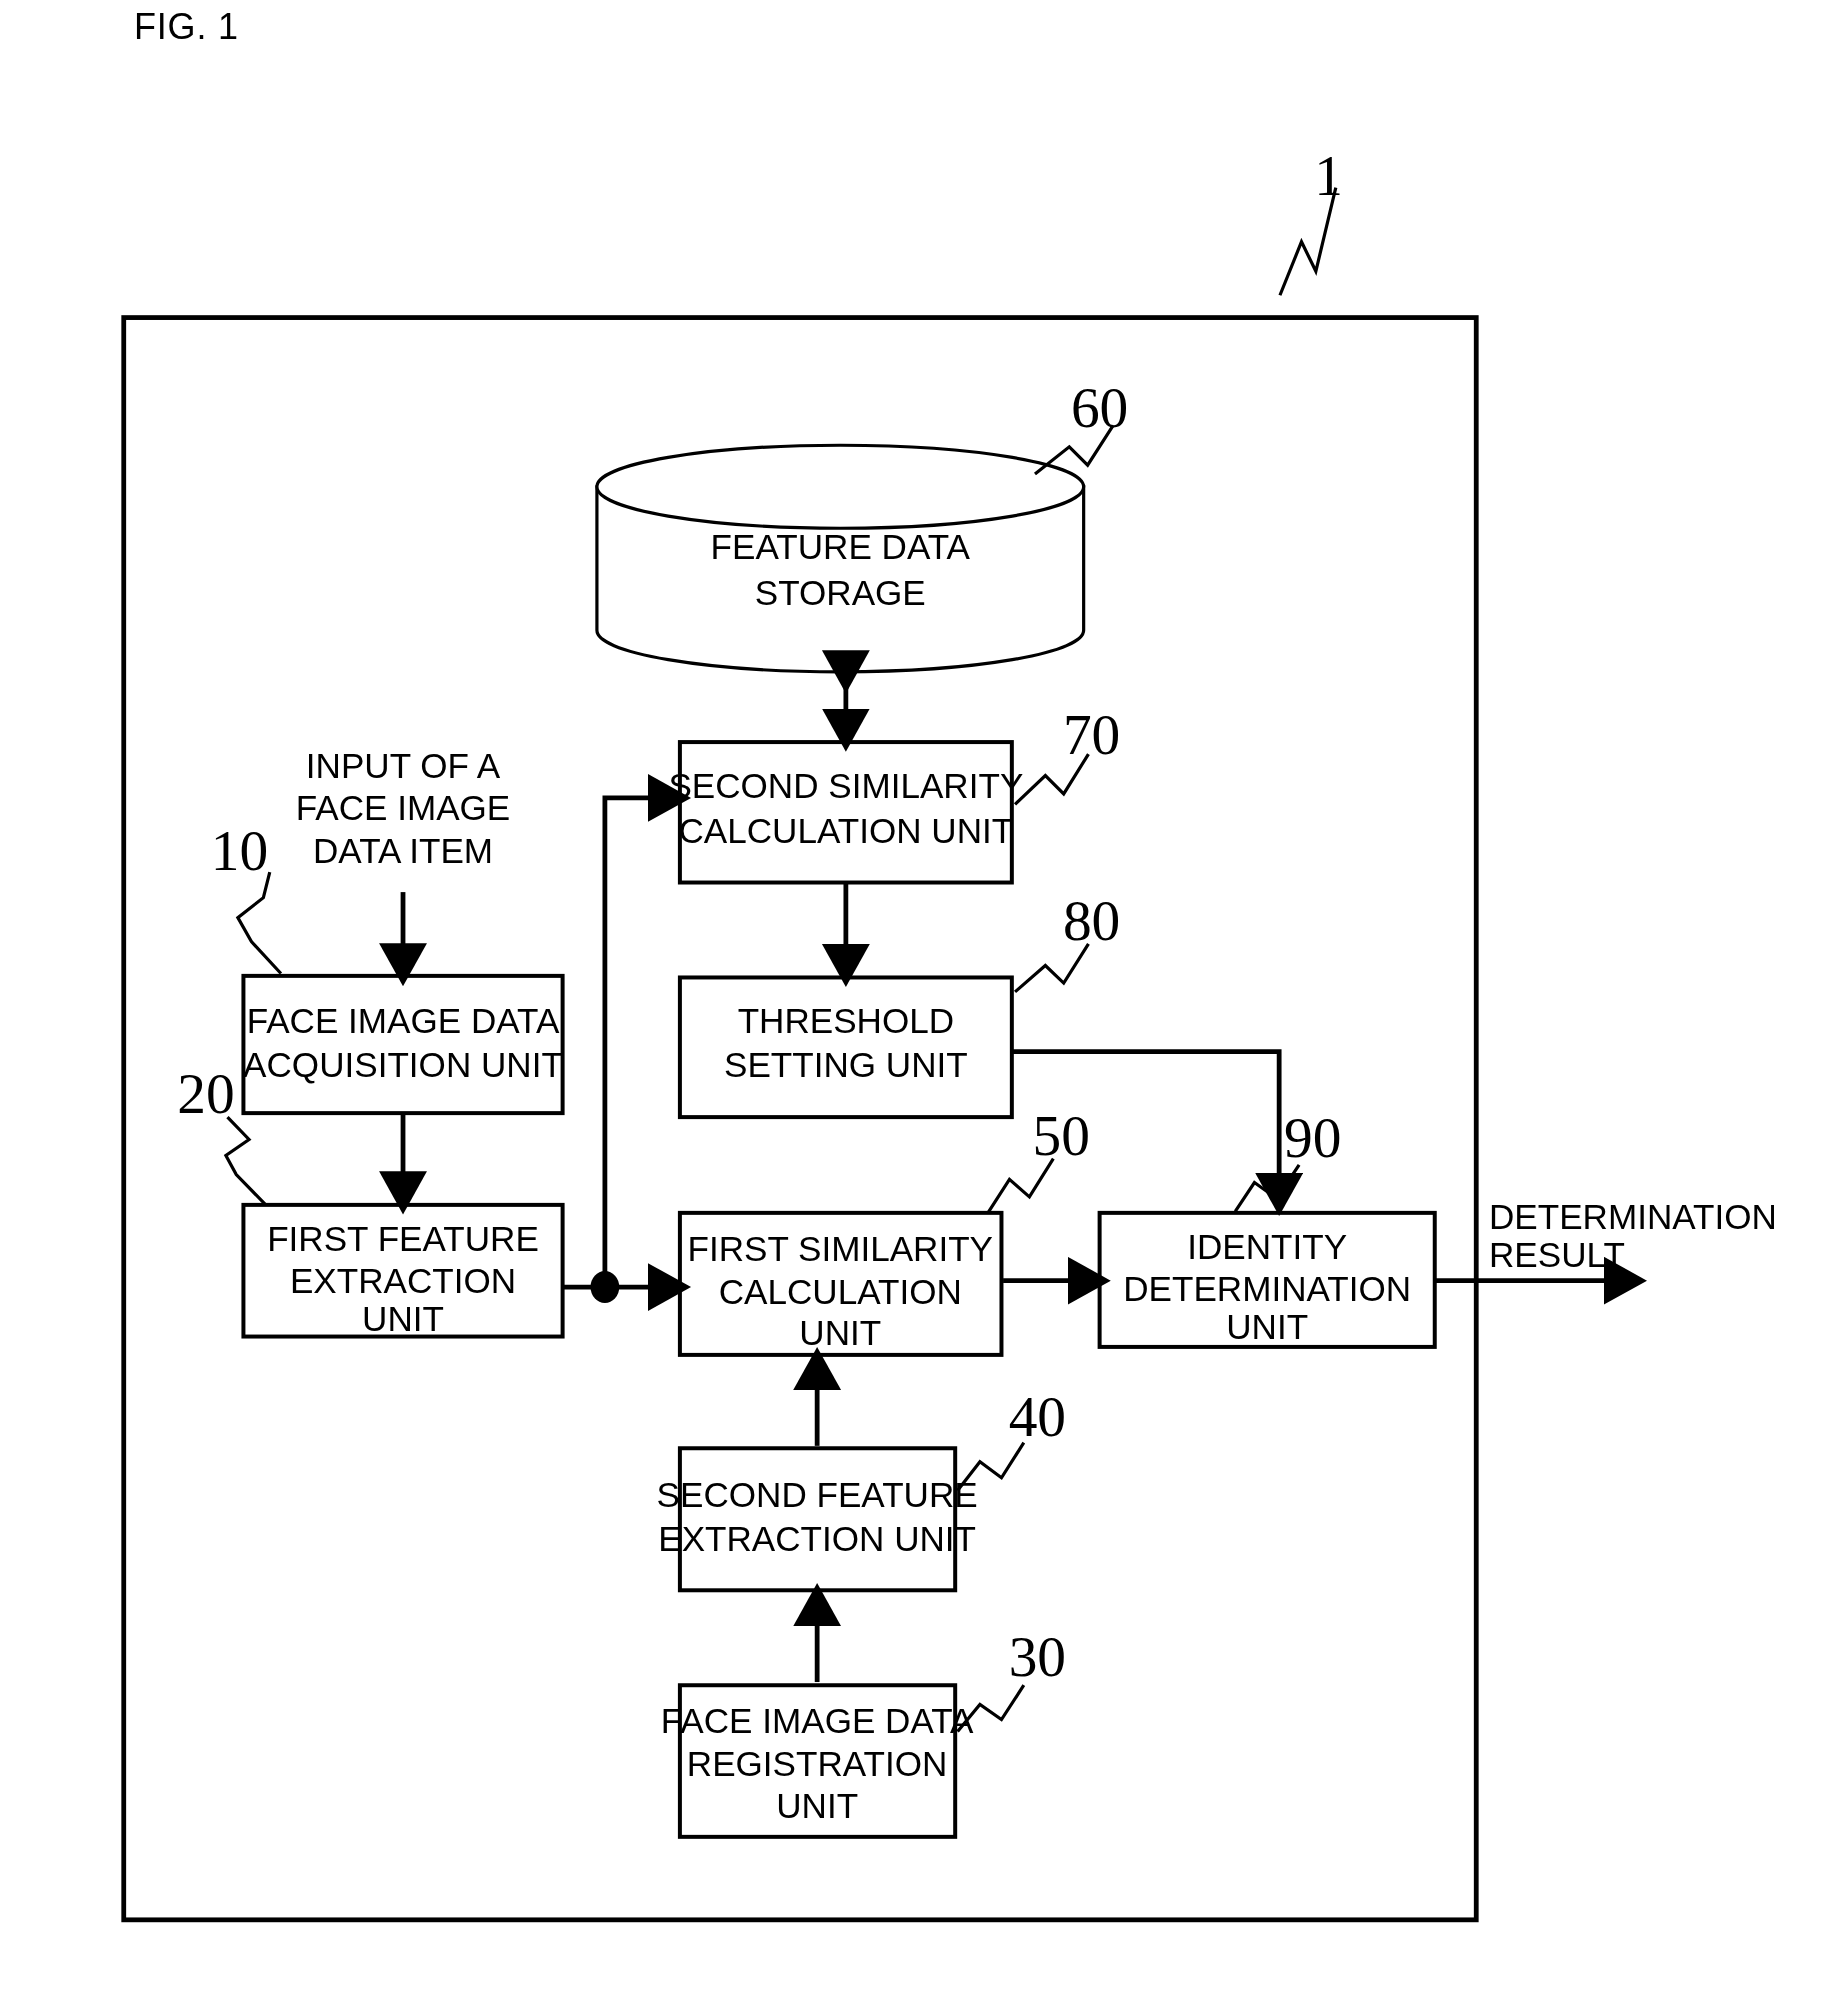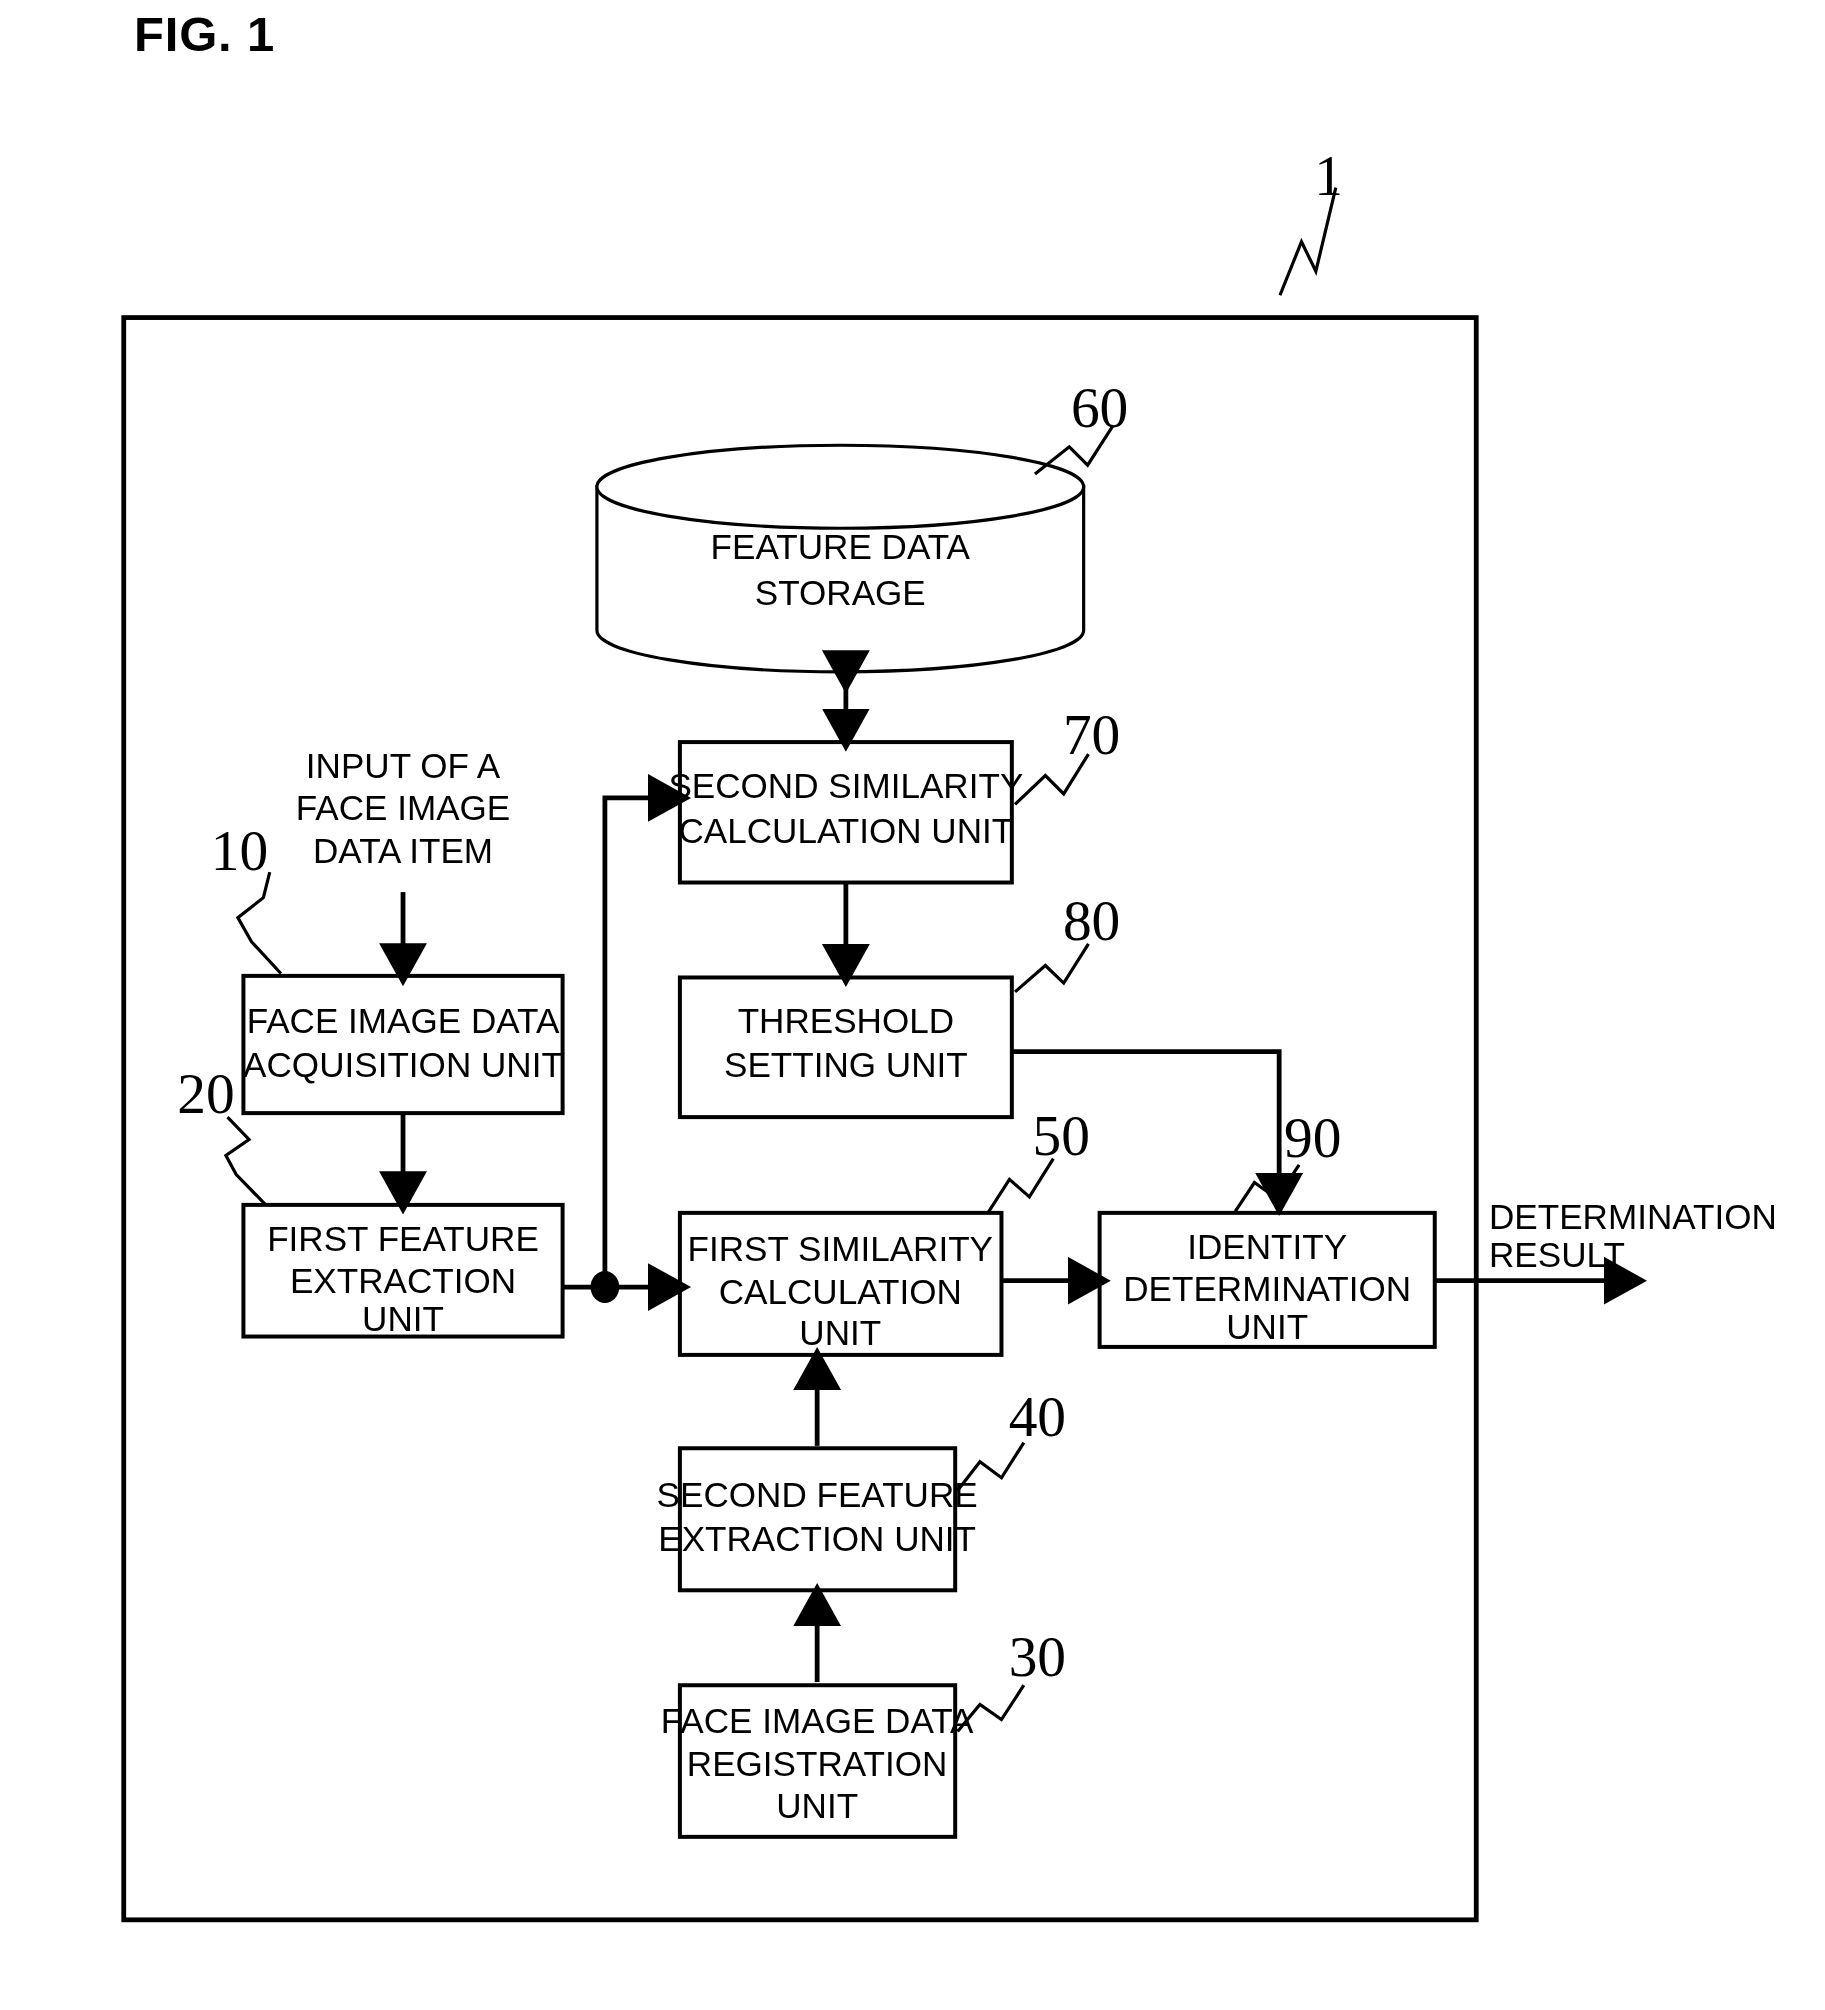--- a/index.html
+++ b/index.html
@@ -15,23 +15,23 @@
     position: relative;
     width: 1825px;
     height: 2010px;
     background: #ffffff;
     overflow: hidden;
   }
   .fig-label {
     position: absolute;
     left: 134px;
     top: 6.4px;
-    font-size: 49px;
+    font-size: 36px;
     letter-spacing: 0.8px;
-    font-weight: 700;
+    font-weight: 400;
   }
   svg.diagram {
     position: absolute;
     left: 0;
     top: 0;
     width: 1825px;
     height: 2010px;
   }
   .box-label {
     font-size: 44px;

